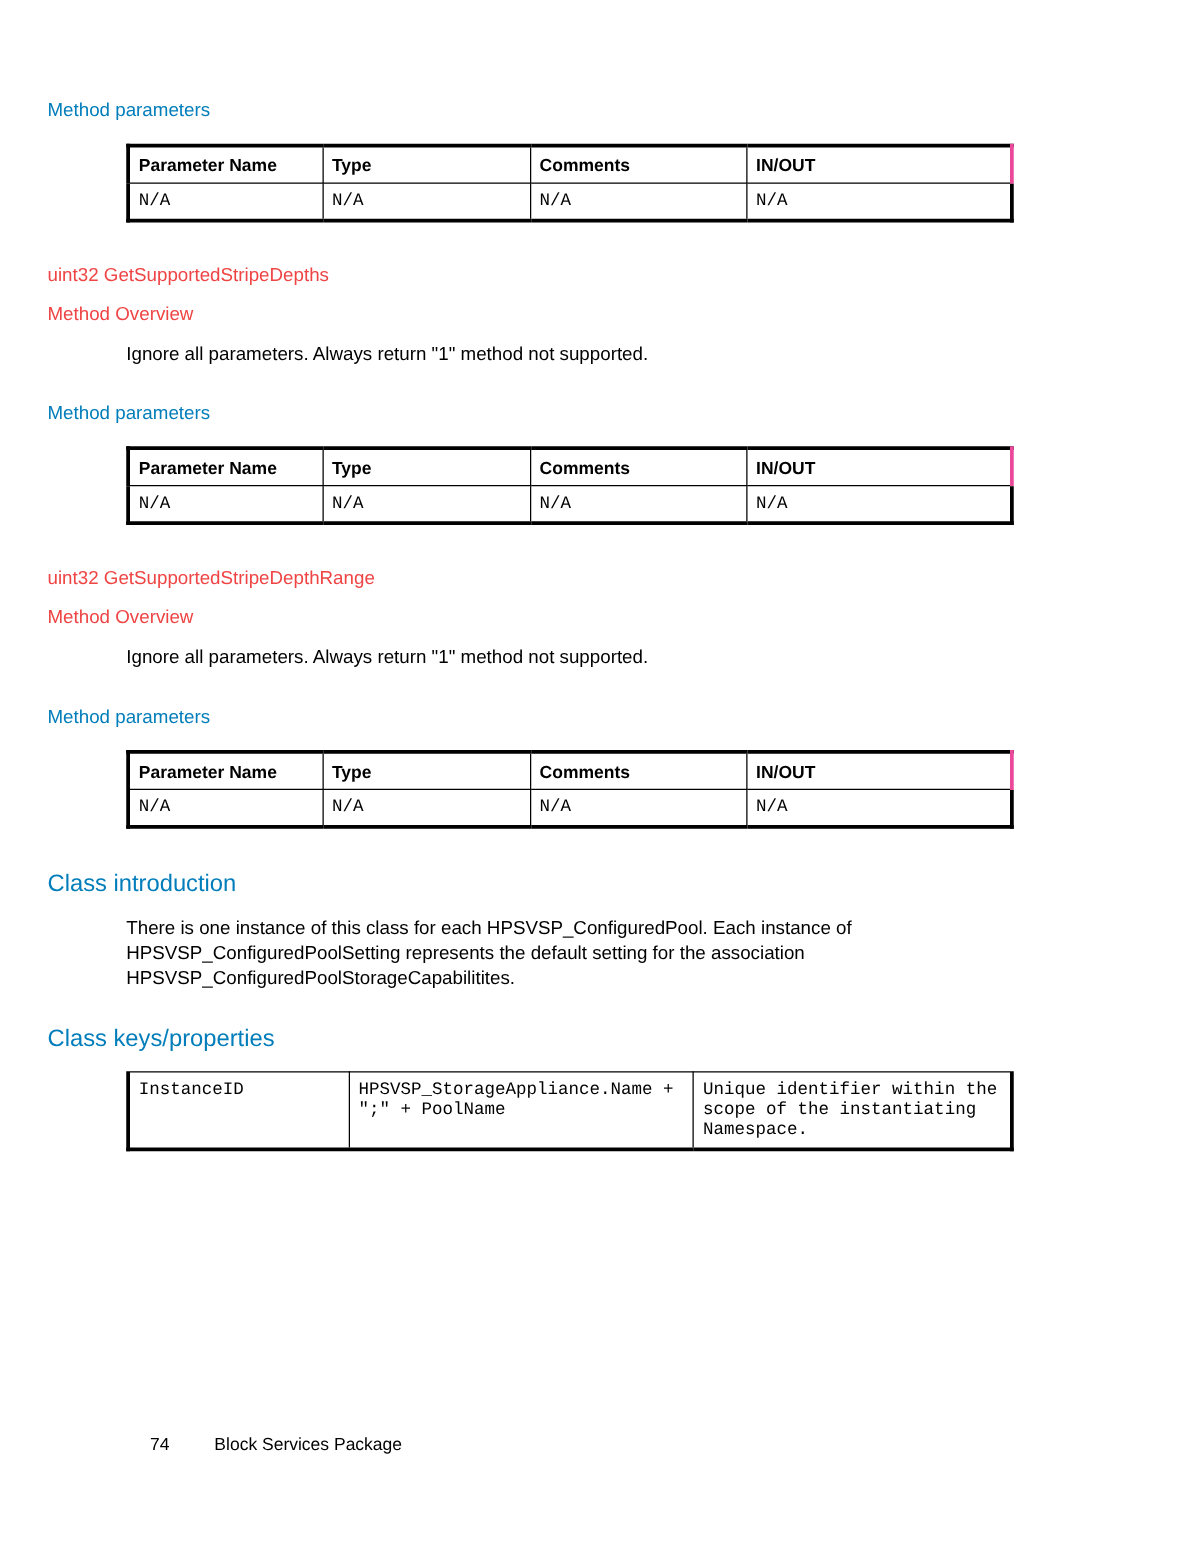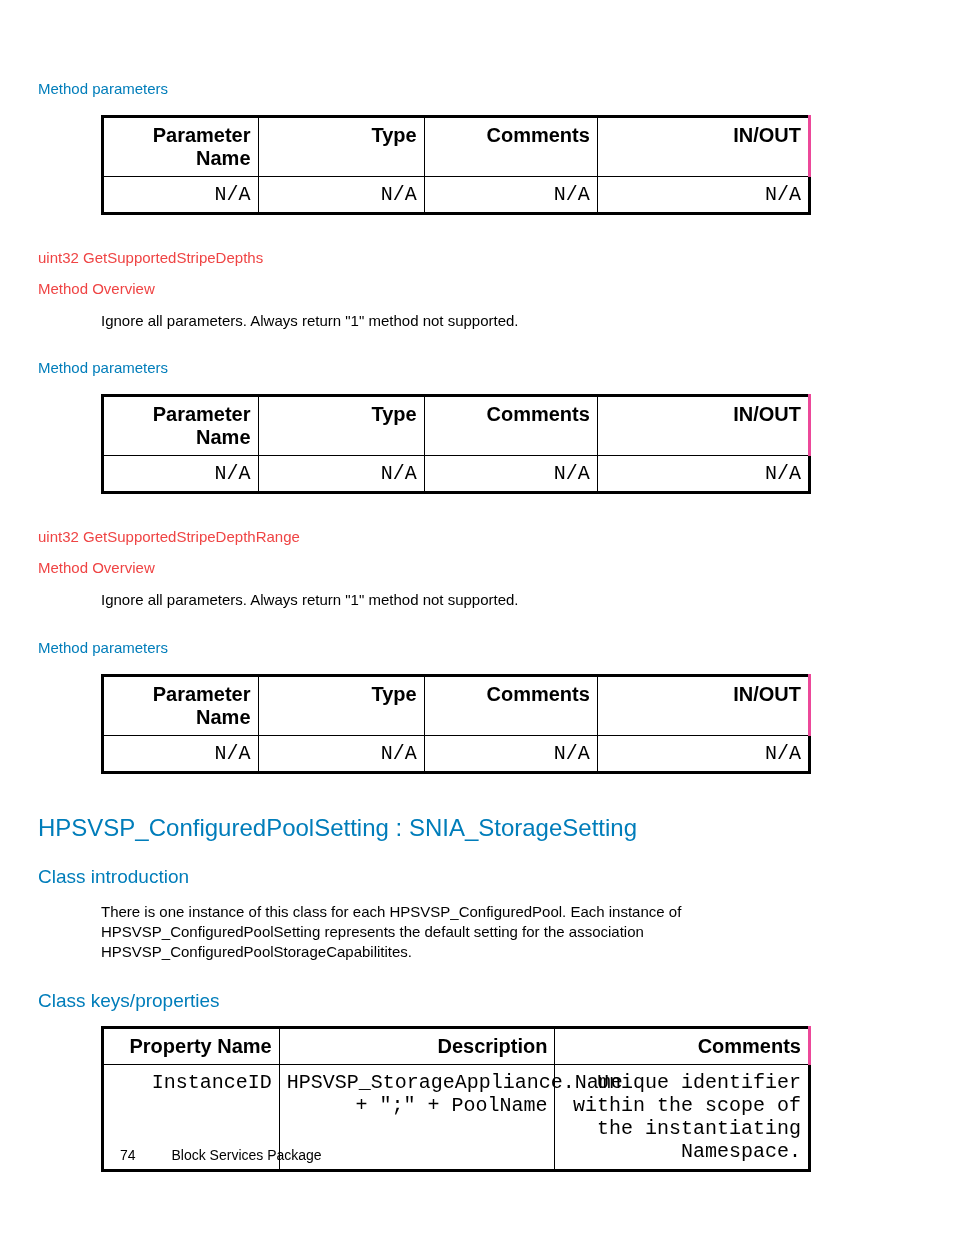--- a/index.html
+++ b/index.html
@@ -55,22 +55,22 @@
     table-layout: fixed;
   }
   table.params col:nth-child(1) { width: 22%; }
   table.params col:nth-child(2) { width: 23.5%; }
   table.params col:nth-child(3) { width: 24.5%; }
   table.params col:nth-child(4) { width: 30%; }
   table.props col:nth-child(1) { width: 25%; }
   table.props col:nth-child(2) { width: 39%; }
   table.props col:nth-child(3) { width: 36%; }
   th, td {
-    text-align: right;
-    font-size: 20px;
+    text-align: left;
+    font-size: 14px;
     padding: 6px 7px;
     vertical-align: top;
   }
   th {
     font-weight: bold;
     border-top: 3px solid #000;
     border-bottom: 1px solid #000;
     border-left: 1px solid #000;
     border-right: 1px solid #000;
   }
@@ -170,38 +170,32 @@
     </tr>
     <tr>
       <td>N/A</td>
       <td>N/A</td>
       <td>N/A</td>
       <td>N/A</td>
     </tr>
   </tbody>
     </table>
 
-  <div class="section-title">HPSVSP_ConfiguredPoolSetting : SNIA_StorageSetting</div>
 
   <div class="subsection-title">Class introduction</div>
   <div class="body-text">There is one instance of this class for each HPSVSP_ConfiguredPool. Each instance of HPSVSP_ConfiguredPoolSetting represents the default setting for the association HPSVSP_ConfiguredPoolStorageCapabilitites.</div>
 
   <div class="subsection-title">Class keys/properties</div>
   <table class="props">
     <colgroup>
         <col>
         <col>
         <col>
       </colgroup>
     <tbody>
-        <tr>
-      <th>Property Name</th>
-      <th>Description</th>
-      <th>Comments</th>
-    </tr>
     <tr>
       <td>InstanceID</td>
       <td>HPSVSP_StorageAppliance.Name + ";" + PoolName</td>
       <td>Unique identifier within the scope of the instantiating Namespace.</td>
     </tr>
   </tbody>
     </table>
 
   <div class="footer">
     <span class="pg">74</span>

